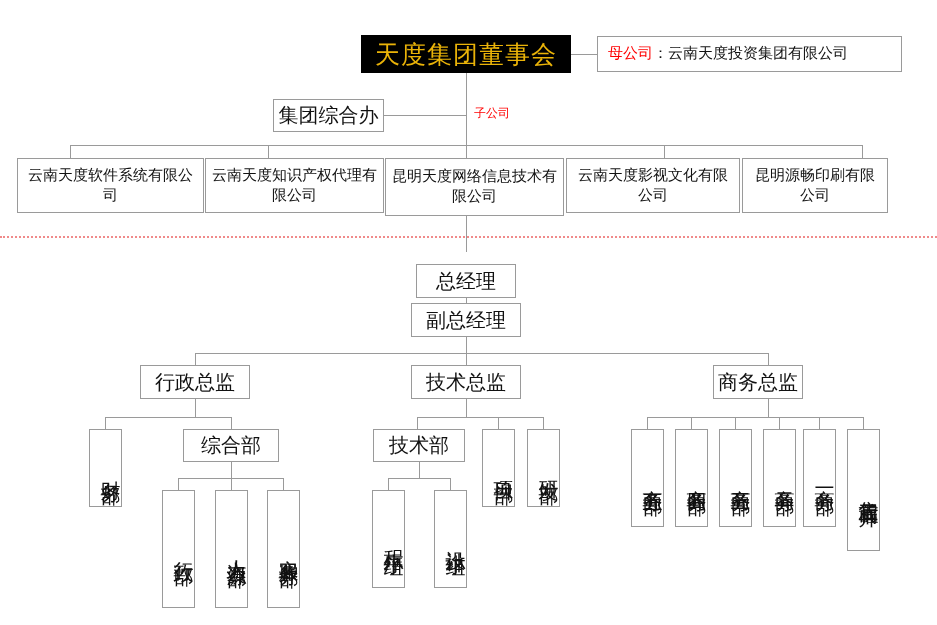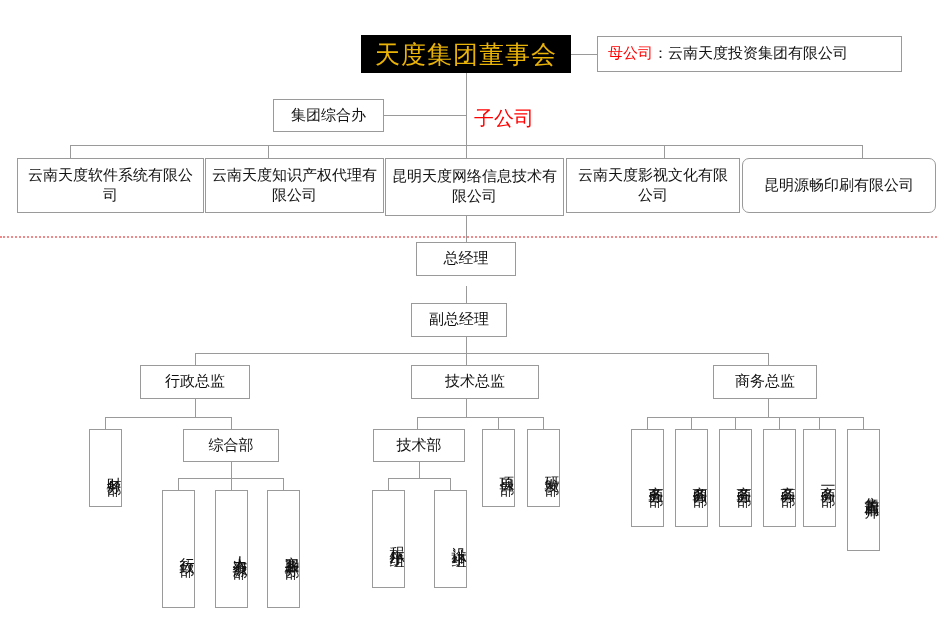--- a/index.html
+++ b/index.html
@@ -22,21 +22,21 @@
   
   .node {
     position: absolute;
     box-sizing: border-box;
     border: 1px solid #9a9a9a;
     background: #ffffff;
     display: flex;
     align-items: center;
     justify-content: center;
     text-align: center;
-    font-size: 15px;
+    font-size: 20px;
     line-height: 1.32;
     color: #111111;
     z-index: 3;
   }
   .node.root {
     background: #000000;
     border: none;
     color: #eab308;
     font-size: 25px;
     letter-spacing: 1px;
@@ -73,21 +73,21 @@
     left: 0;
     width: 937px;
     height: 0;
     border-top: 2px dotted #f08a8a;
     z-index: 2;
   }
 
   .legend-tag {
     position: absolute;
     color: #ff0000;
-    font-size: 20px;
+    font-size: 12px;
     z-index: 3;
     white-space: nowrap;
   }
   .legend-prefix { color: #ff0000; }
   .legend-rest { color: #111111; }
 </style>
 </head>
 <body>
 
 <div id="chart-root">
@@ -127,51 +127,51 @@
   </div>
   <div class="node wrap" style="left:205px; top:158px; width:179px; height:55px;">
     <span>云南天度知识产权代理有限公司</span>
   </div>
   <div class="node wrap" style="left:385px; top:158px; width:179px; height:58px;">
     <span>昆明天度网络信息技术有限公司</span>
   </div>
   <div class="node wrap" style="left:566px; top:158px; width:174px; height:55px;">
     <span>云南天度影视文化有限公司</span>
   </div>
-  <div class="node wrap" style="left:742px; top:158px; width:194px; height:55px;border-radius:7px;">
+  <div class="node wrap" style="left:742px; top:158px; width:146px; height:55px;">
     <span>昆明源畅印刷有限公司</span>
   </div>
 
   <div class="ln v" style="left:466px; top:213px; height:39px;"></div>
 
   <div class="divider" style="top:236px;"></div>
 
-  <div class="node" style="left:416px; top:242px; width:100px; height:34px;">
+  <div class="node" style="left:416px; top:264px; width:100px; height:34px;">
     <span>总经理</span>
   </div>
 
   <div class="ln v" style="left:466px; top:286px; height:17px;"></div>
 
-  <div class="node" style="left:411px; top:303px; width:96px; height:34px;">
+  <div class="node" style="left:411px; top:303px; width:110px; height:34px;">
     <span>副总经理</span>
   </div>
 
   <div class="ln v" style="left:466px; top:337px; height:28px;"></div>
   <div class="ln h" style="left:195px; top:353px; width:573px;"></div>
   <div class="ln v" style="left:195px; top:353px; height:12px;"></div>
   <div class="ln v" style="left:466px; top:353px; height:12px;"></div>
   <div class="ln v" style="left:768px; top:353px; height:12px;"></div>
 
   <div class="node" style="left:140px; top:365px; width:110px; height:34px;">
     <span>行政总监</span>
   </div>
-  <div class="node" style="left:411px; top:365px; width:128px; height:34px;">
+  <div class="node" style="left:411px; top:365px; width:110px; height:34px;">
     <span>技术总监</span>
   </div>
-  <div class="node" style="left:713px; top:365px; width:104px; height:34px;">
+  <div class="node" style="left:713px; top:365px; width:90px; height:34px;">
     <span>商务总监</span>
   </div>
 
   <div class="ln v" style="left:195px; top:399px; height:18px;"></div>
   <div class="ln h" style="left:105px; top:417px; width:126px;"></div>
   <div class="ln v" style="left:105px; top:417px; height:12px;"></div>
   <div class="ln v" style="left:231px; top:417px; height:12px;"></div>
 
   <div class="node vert" style="left:89px; top:429px; width:33px; height:78px;">
     <span>财务部</span>

